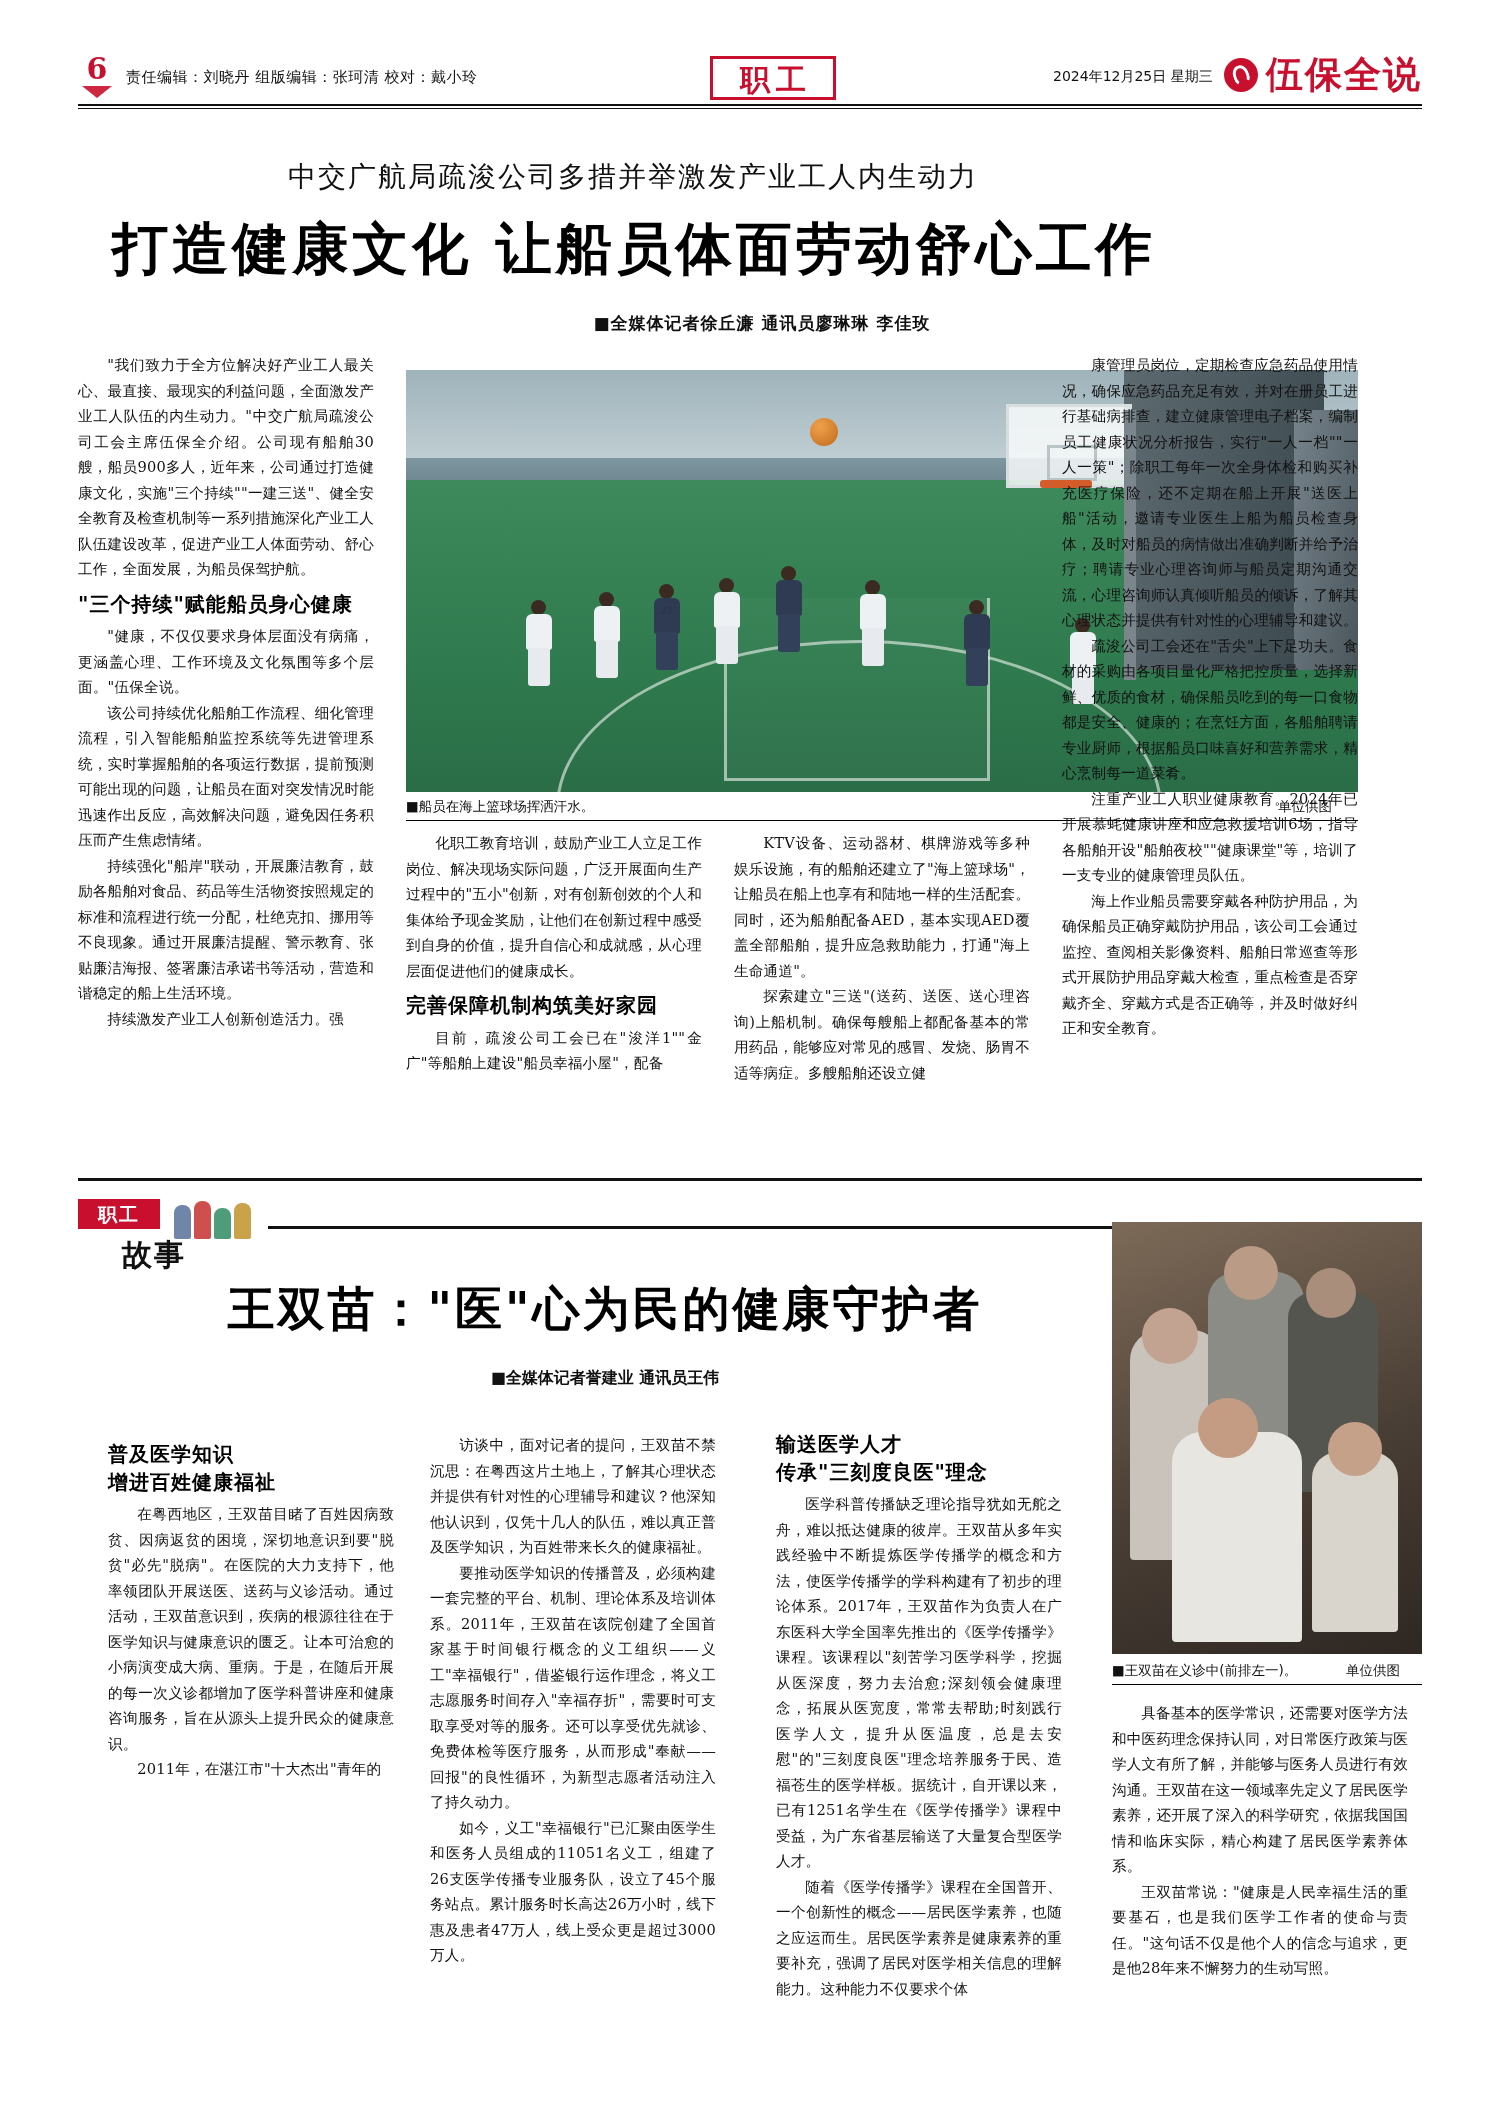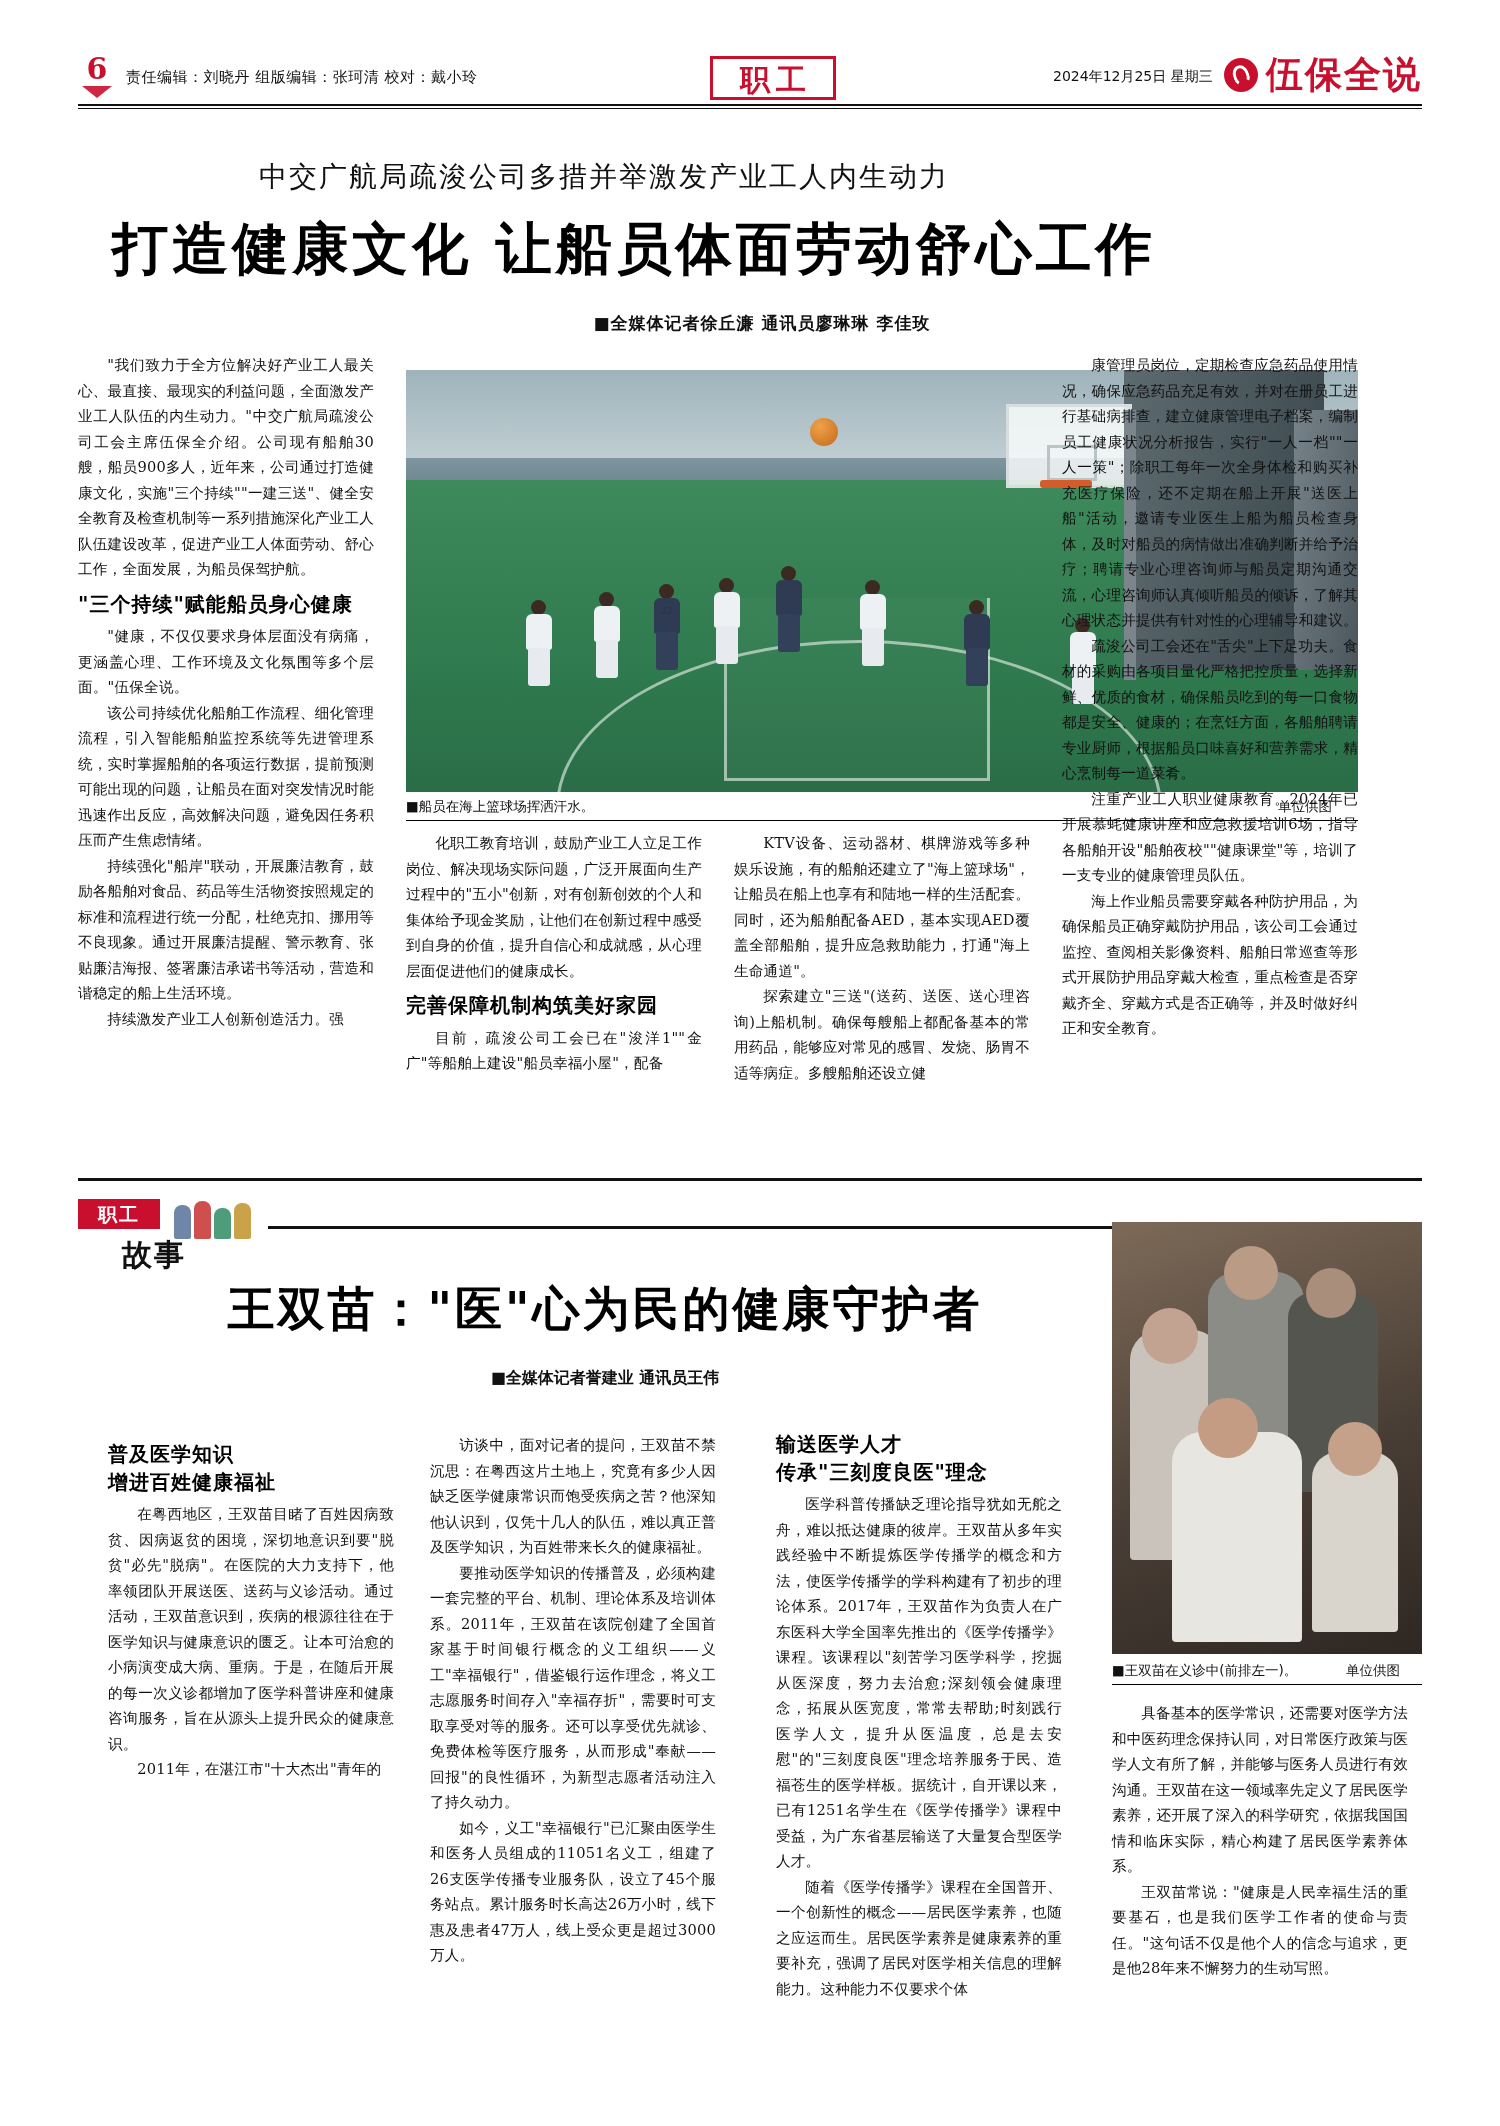--- a/index.html
+++ b/index.html
@@ -133,20 +133,21 @@
   
   .shoulder {
     position: absolute;
     left: 0; top: 158px;
     width: 1208px;
     text-align: center;
     font-family: "DejaVu Serif", serif;
     font-size: 28px;
     letter-spacing: 2px;
     color: #111;
+    padding-left: 29px;
   }
   .main-head {
     position: absolute;
     left: 0; top: 212px;
     width: 1268px;
     text-align: center;
     font-family: "DejaVu Serif", serif;
     font-weight: bold;
     font-size: 56px;
     letter-spacing: 4px;
@@ -556,21 +557,21 @@
   <div class="cap2-rule"></div>
 
   <div class="col a2-c1">
     <div class="sub-head">普及医学知识</div>
     <div class="sub-head" style="margin-top:-4px;">增进百姓健康福祉</div>
     <p>在粤西地区，王双苗目睹了百姓因病致贫、因病返贫的困境，深切地意识到要"脱贫"必先"脱病"。在医院的大力支持下，他率领团队开展送医、送药与义诊活动。通过活动，王双苗意识到，疾病的根源往往在于医学知识与健康意识的匮乏。让本可治愈的小病演变成大病、重病。于是，在随后开展的每一次义诊都增加了医学科普讲座和健康咨询服务，旨在从源头上提升民众的健康意识。</p>
     <p>2011年，在湛江市"十大杰出"青年的</p>
   </div>
 
   <div class="col a2-c2">
-    <p>访谈中，面对记者的提问，王双苗不禁沉思：在粤西这片土地上，究竟有多少人因缺乏医学健康常识而饱受疾病之苦？他深知他认识到，仅凭十几人的队伍，难以真正普及医学知识，为百姓带来长久的健康福祉。</p>
+    <p>访谈中，面对记者的提问，王双苗不禁沉思：在粤西这片土地上，了解其心理状态并提供有针对性的心理辅导和建议？他深知他认识到，仅凭十几人的队伍，难以真正普及医学知识，为百姓带来长久的健康福祉。</p>
     <p>要推动医学知识的传播普及，必须构建一套完整的平台、机制、理论体系及培训体系。2011年，王双苗在该院创建了全国首家基于时间银行概念的义工组织——义工"幸福银行"，借鉴银行运作理念，将义工志愿服务时间存入"幸福存折"，需要时可支取享受对等的服务。还可以享受优先就诊、免费体检等医疗服务，从而形成"奉献——回报"的良性循环，为新型志愿者活动注入了持久动力。</p>
     <p>如今，义工"幸福银行"已汇聚由医学生和医务人员组成的11051名义工，组建了26支医学传播专业服务队，设立了45个服务站点。累计服务时长高达26万小时，线下惠及患者47万人，线上受众更是超过3000万人。</p>
   </div>
 
   <div class="col a2-c3">
     <div class="sub-head" style="margin-top:0;">输送医学人才</div>
     <div class="sub-head" style="margin-top:-4px;">传承"三刻度良医"理念</div>
     <p>医学科普传播缺乏理论指导犹如无舵之舟，难以抵达健康的彼岸。王双苗从多年实践经验中不断提炼医学传播学的概念和方法，使医学传播学的学科构建有了初步的理论体系。2017年，王双苗作为负责人在广东医科大学全国率先推出的《医学传播学》课程。该课程以"刻苦学习医学科学，挖掘从医深度，努力去治愈;深刻领会健康理念，拓展从医宽度，常常去帮助;时刻践行医学人文，提升从医温度，总是去安慰"的"三刻度良医"理念培养服务于民、造福苍生的医学样板。据统计，自开课以来，已有1251名学生在《医学传播学》课程中受益，为广东省基层输送了大量复合型医学人才。</p>
     <p>随着《医学传播学》课程在全国普开、一个创新性的概念——居民医学素养，也随之应运而生。居民医学素养是健康素养的重要补充，强调了居民对医学相关信息的理解能力。这种能力不仅要求个体</p>
   </div>

